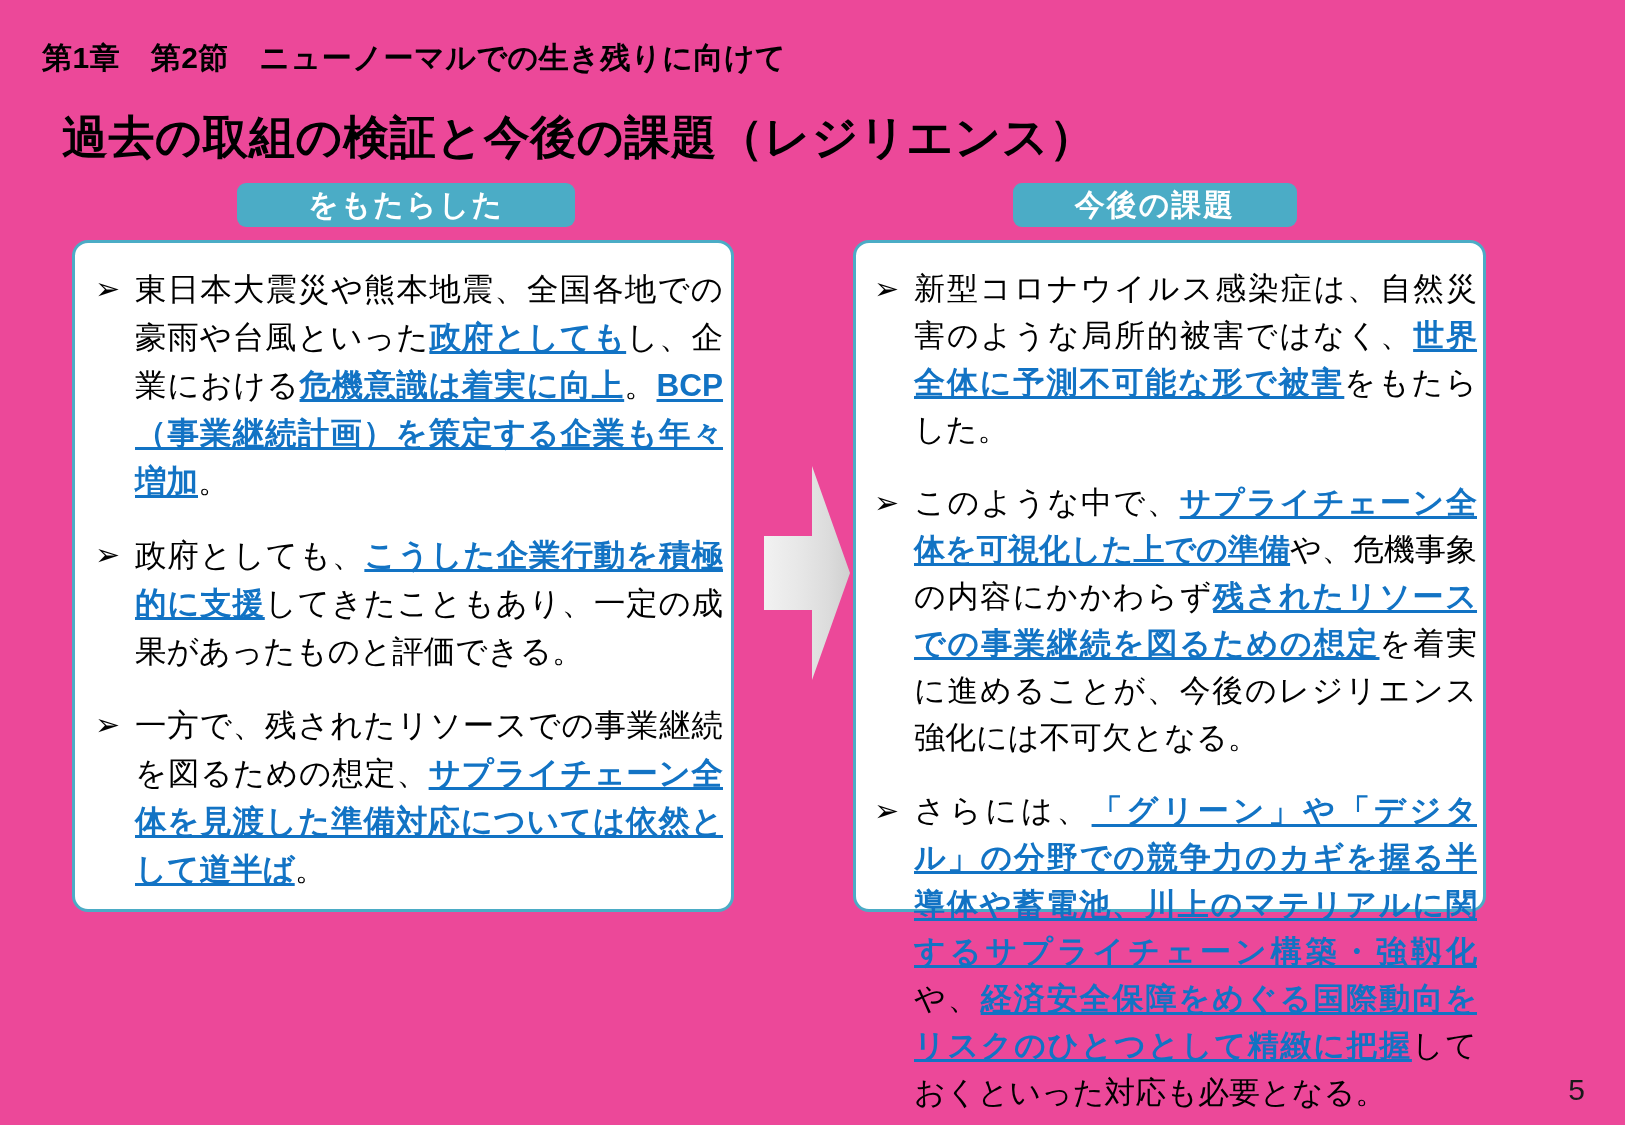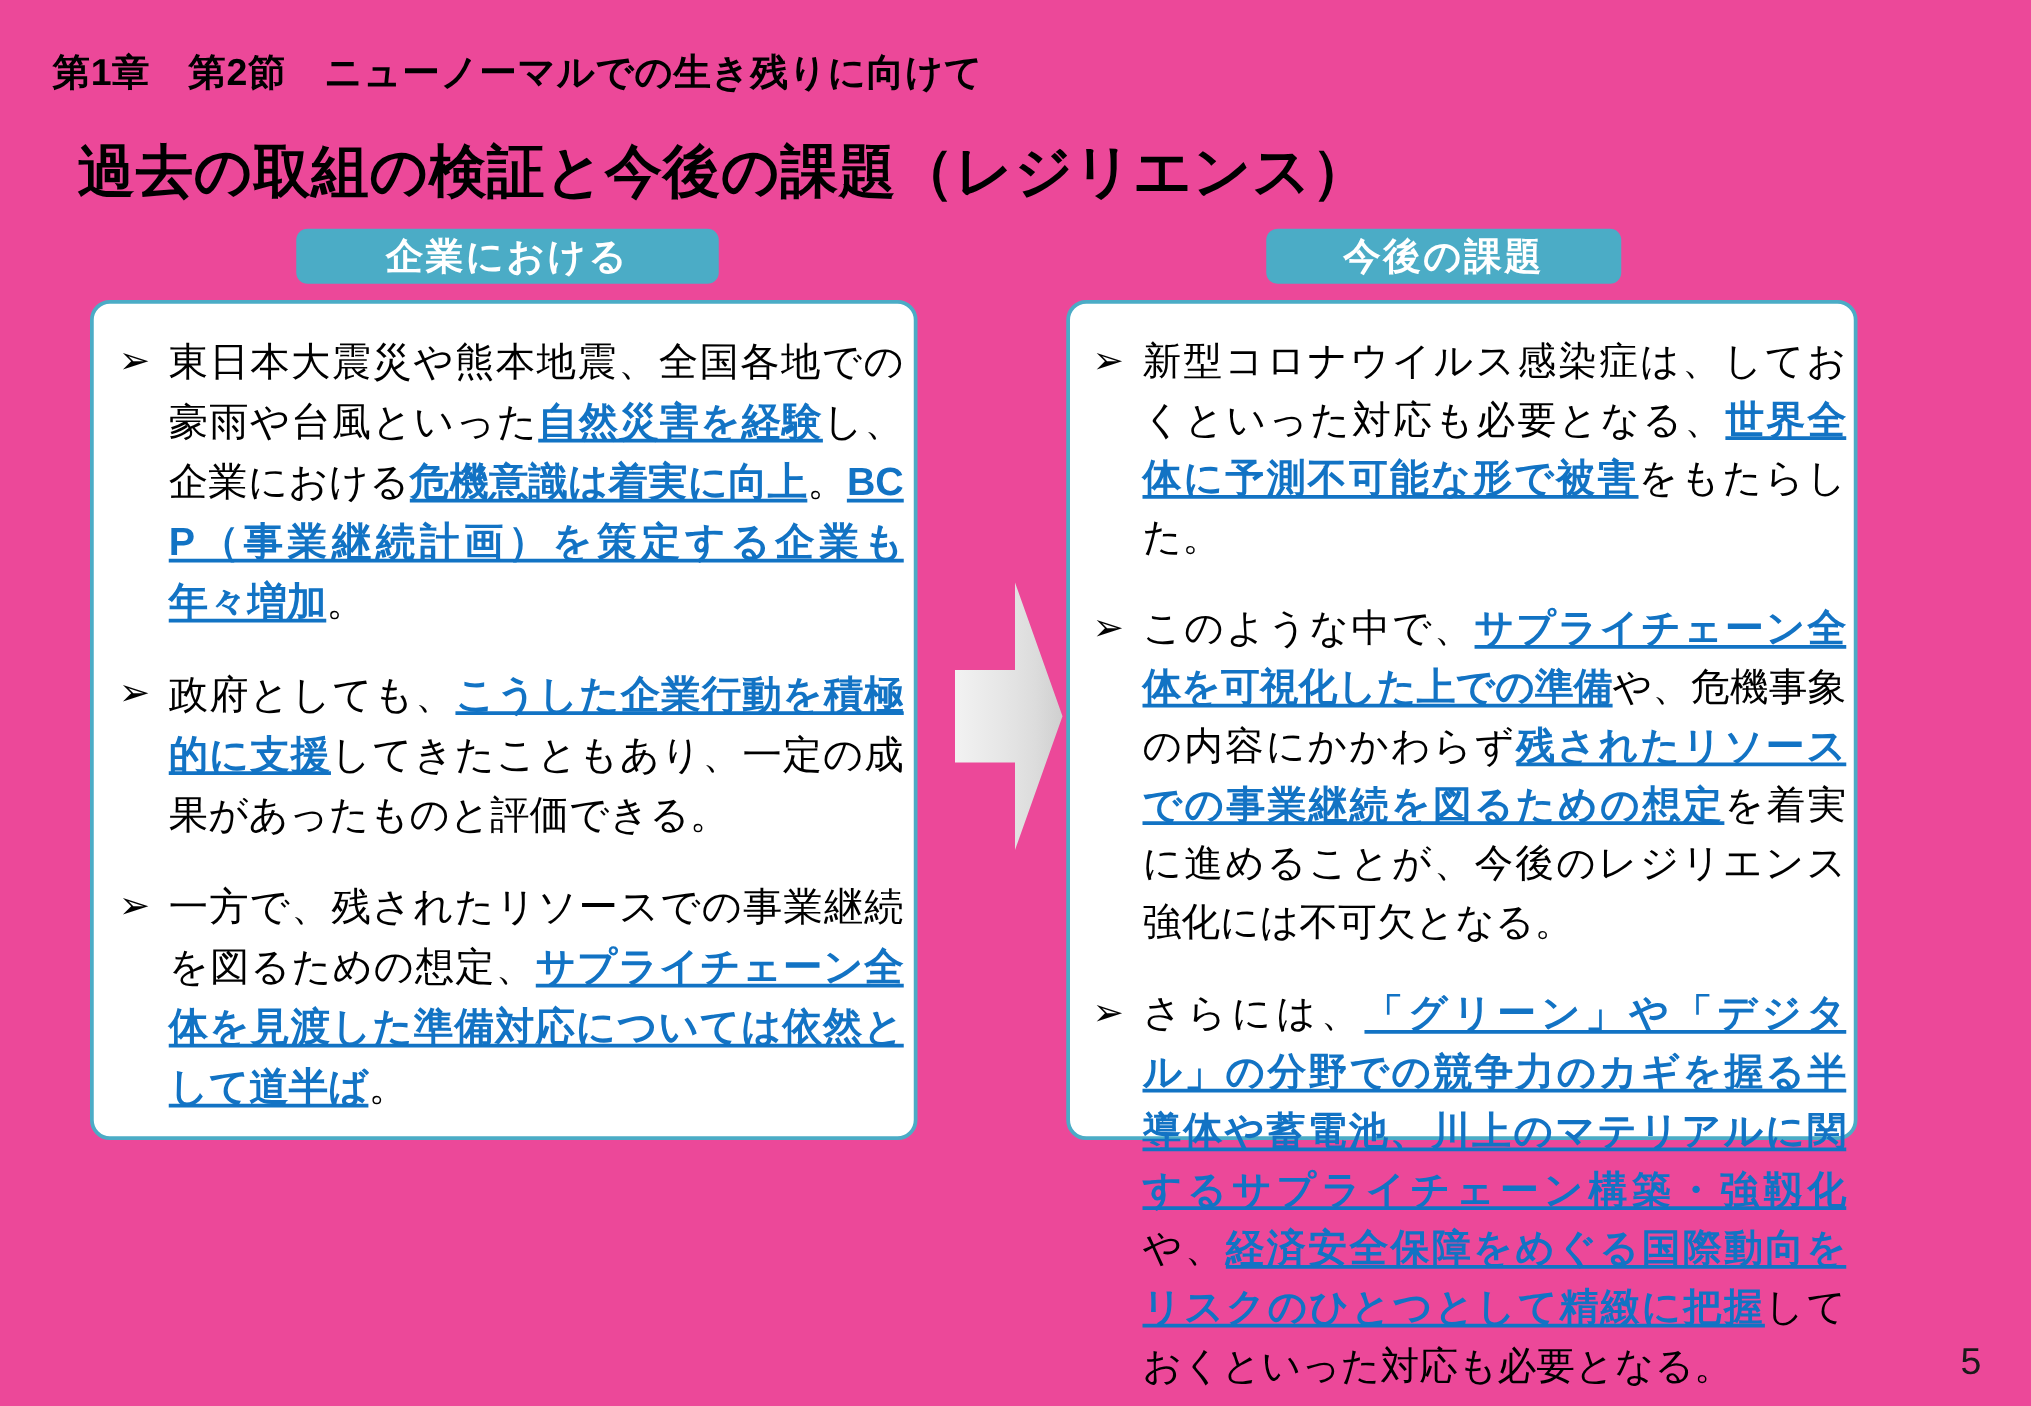--- a/index.html
+++ b/index.html
@@ -124,46 +124,46 @@
 </style>
 </head>
 <body>
 
 <div id="slide">
 
   <div id="chapter-line">第1章　第2節　ニューノーマルでの生き残りに向けて</div>
 
   <div id="slide-title">過去の取組の検証と今後の課題（レジリエンス）</div>
 
-  <div class="col-badge" id="badge-left">企業における</div>
+  <div class="col-badge" id="badge-left">をもたらした</div>
 
   <div class="col-badge" id="badge-right">今後の課題</div>
 
   <div class="content-box" id="box-left">
     <ul class="bullet-list">
         <li class="bullet-item">
           <span class="bullet-marker">➢</span>
-          <span class="bullet-text"><span>東日本大震災や熊本地震、全国各地での豪雨や台風といった</span><span class="hl">自然災害を経験</span><span>し、企業における</span><span class="hl">危機意識は着実に向上</span><span>。</span><span class="hl">BCP（事業継続計画）を策定する企業も年々増加</span><span>。</span></span>
+          <span class="bullet-text"><span>東日本大震災や熊本地震、全国各地での豪雨や台風といった</span><span class="hl">政府としても</span><span>し、企業における</span><span class="hl">危機意識は着実に向上</span><span>。</span><span class="hl">BCP（事業継続計画）を策定する企業も年々増加</span><span>。</span></span>
         </li>
         <li class="bullet-item">
           <span class="bullet-marker">➢</span>
           <span class="bullet-text"><span>政府としても、</span><span class="hl">こうした企業行動を積極的に支援</span><span>してきたこともあり、一定の成果があったものと評価できる。</span></span>
         </li>
         <li class="bullet-item">
           <span class="bullet-marker">➢</span>
           <span class="bullet-text"><span>一方で、残されたリソースでの事業継続を図るための想定、</span><span class="hl">サプライチェーン全体を見渡した準備対応については依然として道半ば</span><span>。</span></span>
         </li>
       </ul>
   </div>
 
   <div class="content-box" id="box-right">
     <ul class="bullet-list">
         <li class="bullet-item">
           <span class="bullet-marker">➢</span>
-          <span class="bullet-text"><span>新型コロナウイルス感染症は、しておくといった対応も必要となる、</span><span class="hl">世界全体に予測不可能な形で被害</span><span>をもたらした。</span></span>
+          <span class="bullet-text"><span>新型コロナウイルス感染症は、自然災害のような局所的被害ではなく、</span><span class="hl">世界全体に予測不可能な形で被害</span><span>をもたらした。</span></span>
         </li>
         <li class="bullet-item">
           <span class="bullet-marker">➢</span>
           <span class="bullet-text"><span>このような中で、</span><span class="hl">サプライチェーン全体を可視化した上での準備</span><span>や、危機事象の内容にかかわらず</span><span class="hl">残されたリソースでの事業継続を図るための想定</span><span>を着実に進めることが、今後のレジリエンス強化には不可欠となる。</span></span>
         </li>
         <li class="bullet-item">
           <span class="bullet-marker">➢</span>
           <span class="bullet-text"><span>さらには、</span><span class="hl">「グリーン」や「デジタル」の分野での競争力のカギを握る半導体や蓄電池、川上のマテリアルに関するサプライチェーン構築・強靱化</span><span>や、</span><span class="hl">経済安全保障をめぐる国際動向をリスクのひとつとして精緻に把握</span><span>しておくといった対応も必要となる。</span></span>
         </li>
       </ul>

